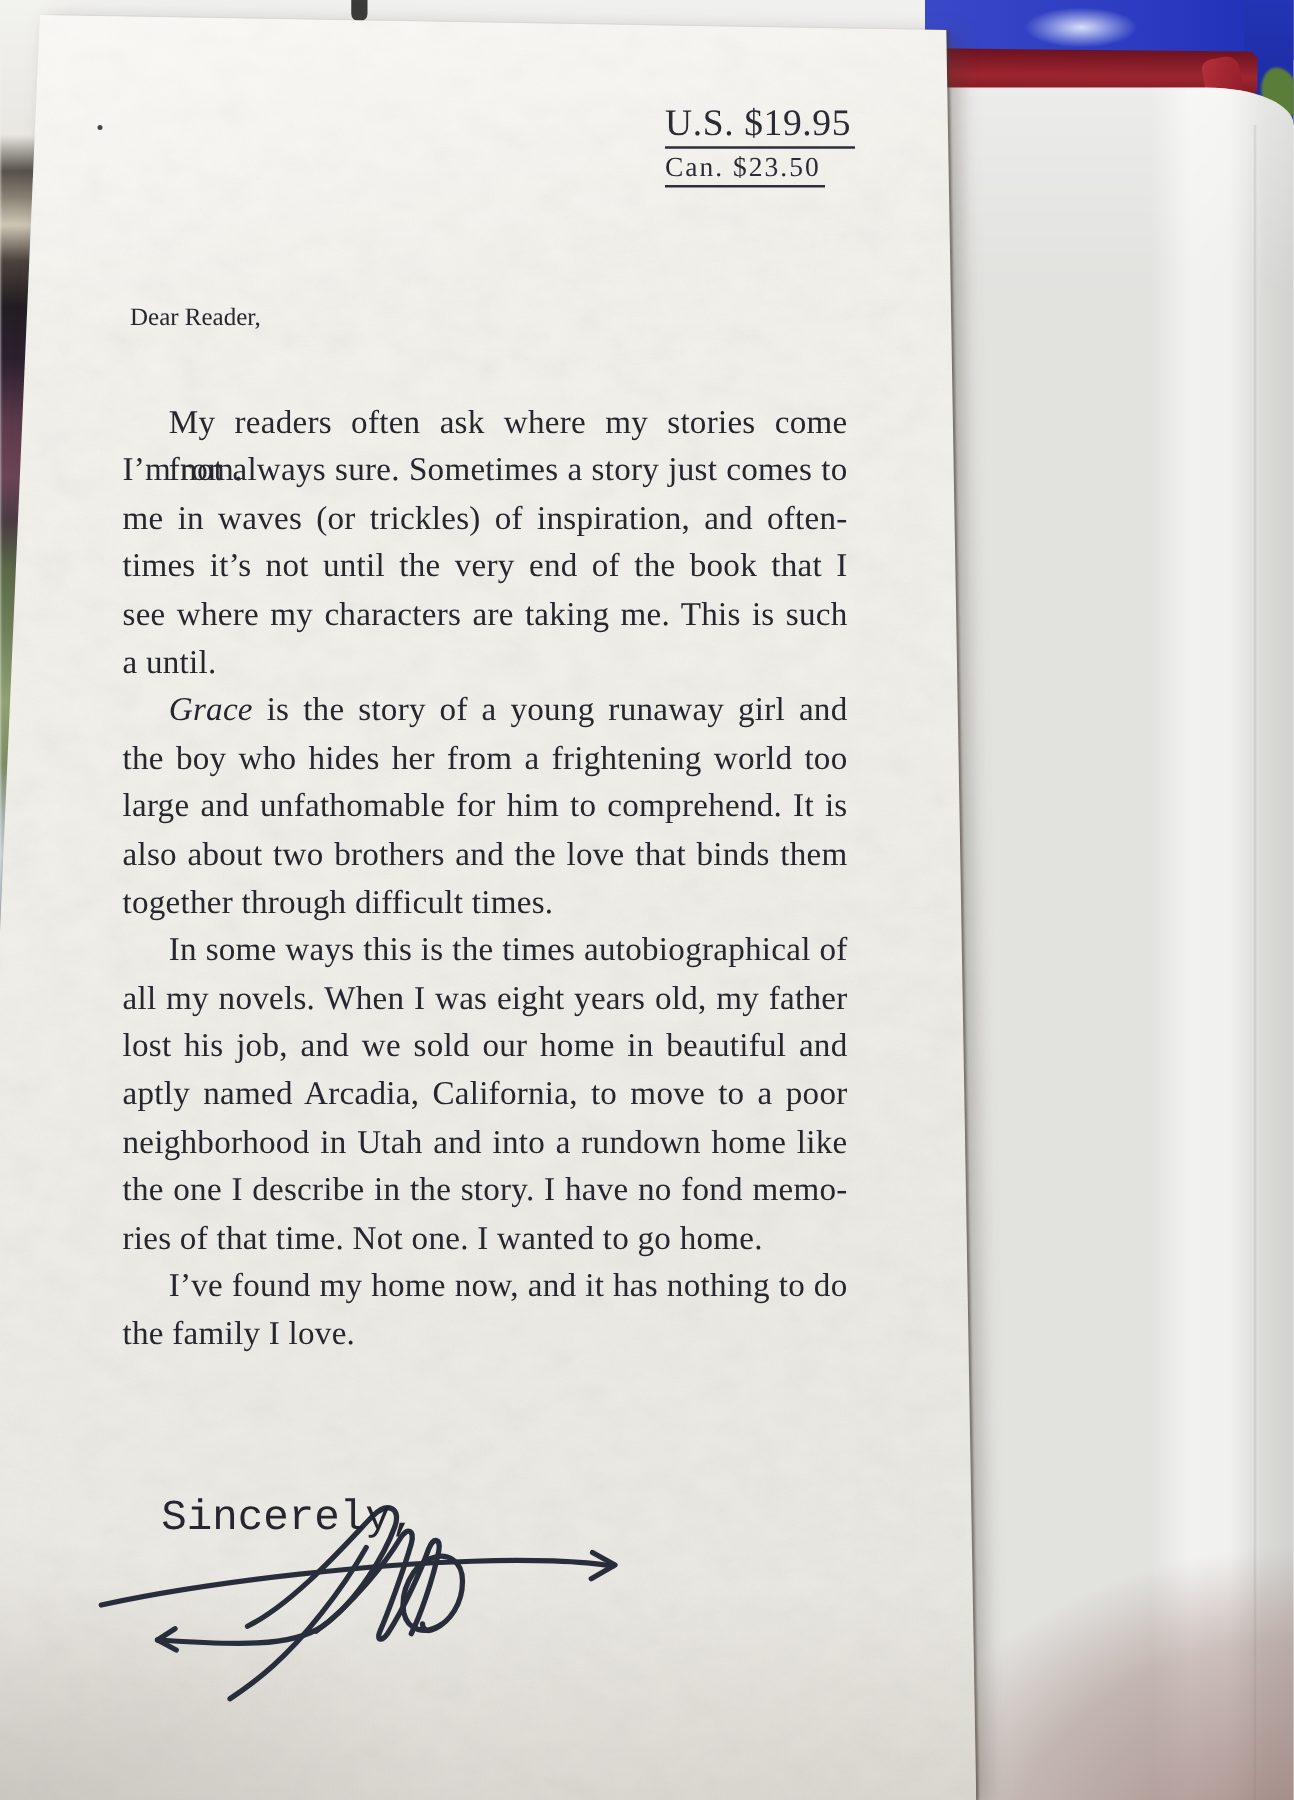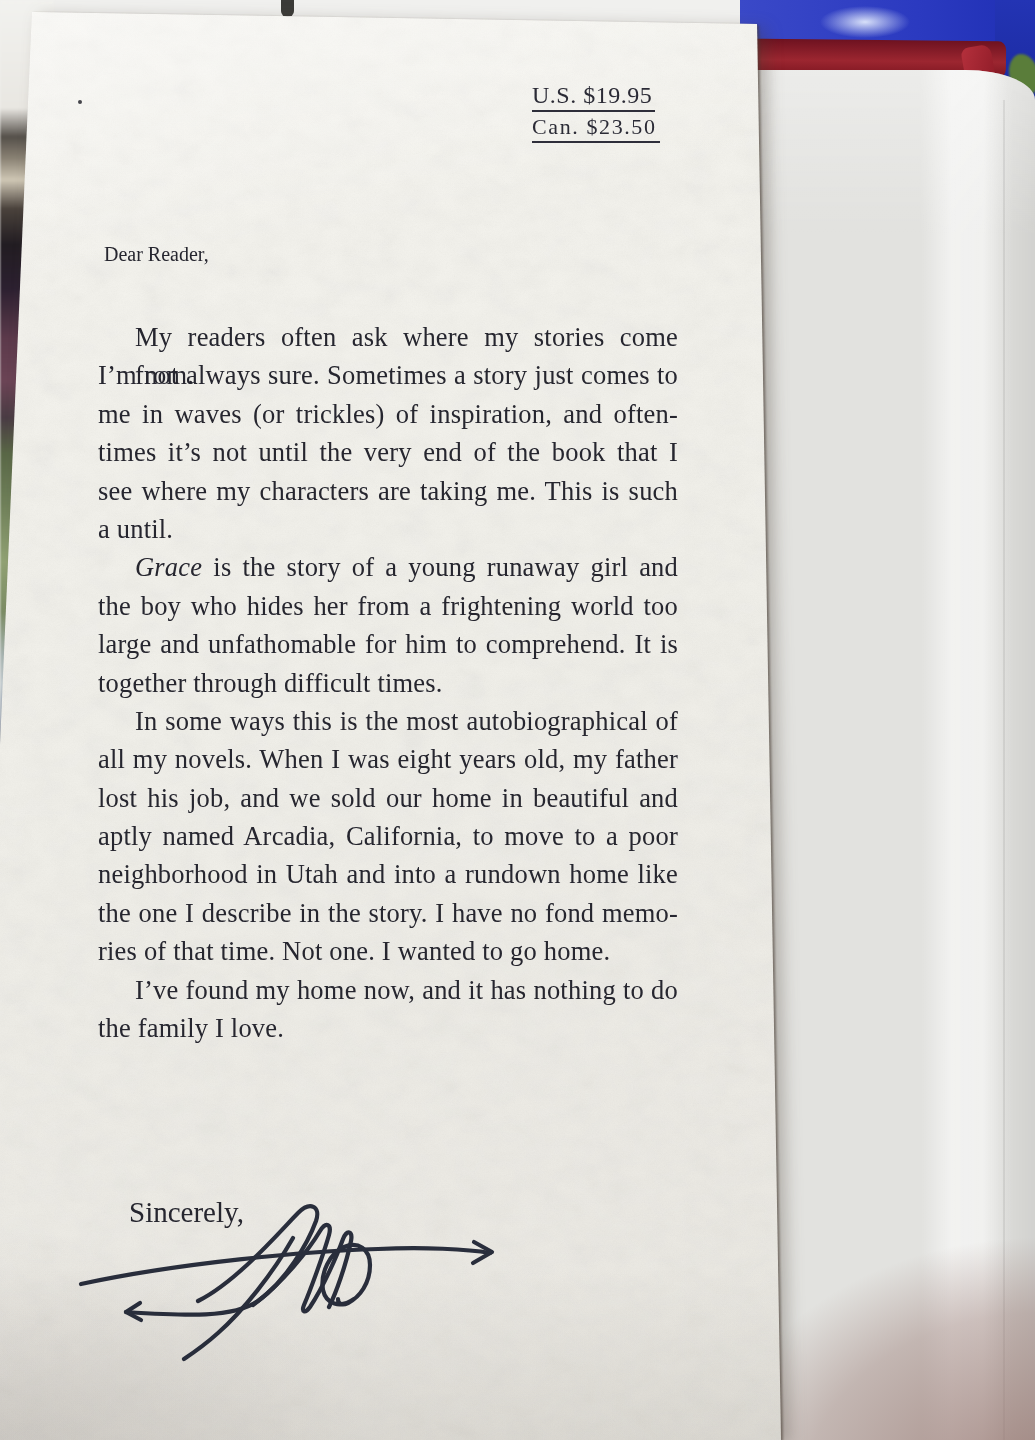--- a/index.html
+++ b/index.html
@@ -62,31 +62,31 @@
       linear-gradient(170deg,rgba(255,255,255,.5) 0%,rgba(255,255,255,0) 18%),
       linear-gradient(93deg,rgba(0,0,0,0) 83%,rgba(95,88,78,.13) 95%,rgba(95,88,78,.22) 100%),
       linear-gradient(to bottom,rgba(0,0,0,0) 88%,rgba(100,92,84,.10) 100%),
       radial-gradient(ellipse 520px 300px at 0% 100%,rgba(110,100,95,.15),rgba(110,100,95,0) 70%);}
   #paper-texture{position:absolute;inset:0;}
   #speck{left:78px;top:100px;width:4px;height:4px;border-radius:50%;background:#44444a;}
 
   
   .ink{color:#26262f;}
   #price-block{left:532px;top:82px;}
-  #price-us{font-size:24px;letter-spacing:.5px;border-bottom:2px solid #2e2e3a;
+  #price-us{font-size:30px;letter-spacing:.5px;border-bottom:2px solid #2e2e3a;
     padding:0 3px 1px 0;display:table;color:#2b2b36;text-align:right;}
   #price-can{font-size:22px;letter-spacing:1.6px;border-bottom:2px solid #2e2e3a;
     padding:2px 3px 1px 0;display:table;color:#2b2b36;}
   #salutation{left:104px;top:243px;font-size:20px;}
   #letter-body{left:98px;top:318px;width:580px;font-size:26.5px;line-height:38.4px;
     letter-spacing:.2px;}
   .line{text-align:justify;text-align-last:justify;white-space:normal;height:38.4px;overflow:visible;}
   .line.indent{padding-left:37px;}
   .line.last{text-align-last:left;}
-  #closing{left:129px;top:1196px;font-size:29px;}
+  #closing{left:129px;top:1196px;font-size:34px;font-family:Liberation Mono, monospace;}
   #signature-svg{left:48px;top:1193px;}
 </style>
 </head>
 <body>
 
 <div class="abs" id="left-strip"></div>
 <div class="abs" id="dark-notch"></div>
 
 <div class="abs" id="book-side">
   <div id="blue-bg"></div>
@@ -132,22 +132,23 @@
     <div class="abs ink" id="letter-body">
         <div class="line indent"><span>My readers often ask where my stories come from.</span></div>
         <div class="line"><span>I’m not always sure. Sometimes a story just comes to</span></div>
         <div class="line"><span>me in waves (or trickles) of inspiration, and often-</span></div>
         <div class="line"><span>times it’s not until the very end of the book that I</span></div>
         <div class="line"><span>see where my characters are taking me. This is such</span></div>
         <div class="line last"><span>a until.</span></div>
         <div class="line indent"><i>Grace</i><span> is the story of a young runaway girl and</span></div>
         <div class="line"><span>the boy who hides her from a frightening world too</span></div>
         <div class="line"><span>large and unfathomable for him to comprehend. It is</span></div>
+        <div class="line"><span>also about two brothers and the love that binds them</span></div>
         <div class="line last"><span>together through difficult times.</span></div>
-        <div class="line indent"><span>In some ways this is the most autobiographical of</span></div>
+        <div class="line indent"><span>In some ways this is the times autobiographical of</span></div>
         <div class="line"><span>all my novels. When I was eight years old, my father</span></div>
         <div class="line"><span>lost his job, and we sold our home in beautiful and</span></div>
         <div class="line"><span>aptly named Arcadia, California, to move to a poor</span></div>
         <div class="line"><span>neighborhood in Utah and into a rundown home like</span></div>
         <div class="line"><span>the one I describe in the story. I have no fond memo-</span></div>
         <div class="line last"><span>ries of that time. Not one. I wanted to go home.</span></div>
         <div class="line indent"><span>I’ve found my home now, and it has nothing to do</span></div>
         <div class="line last"><span>the family I love.</span></div>
       </div>
 

